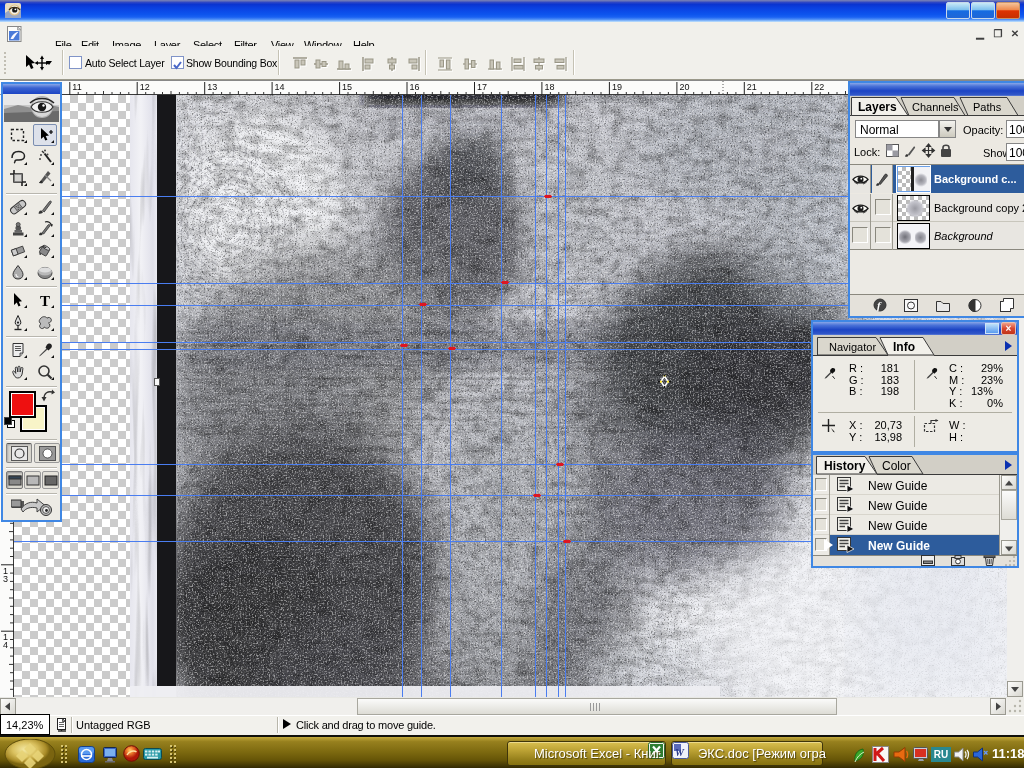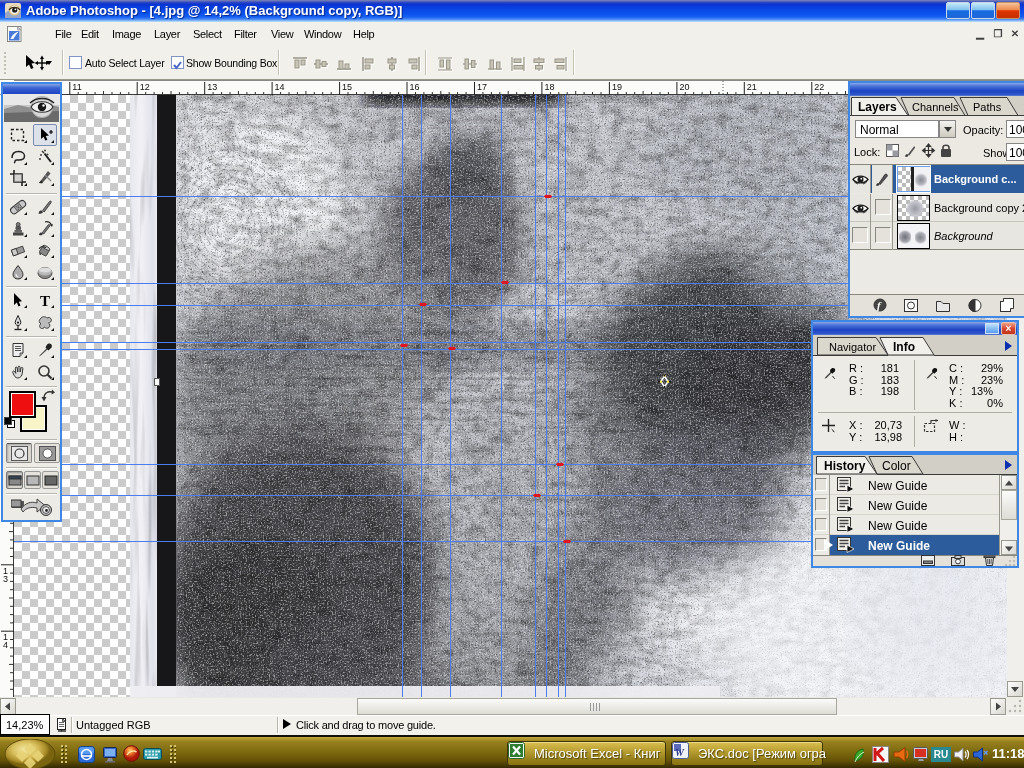--- a/index.html
+++ b/index.html
@@ -12,21 +12,21 @@
     background:linear-gradient(180deg,#7b84b8 0%,#5e6cb8 5%,#2e46c4 11%,#0a34d0 20%,#0a3ede 33%,#0b4ae8 50%,#0d55ee 66%,#1a62f2 78%,#4a8cf6 88%,#93c2fa 95%,#c2e2fd 100%);
   }
   #titlebar .ttext { left:26px; top:3px; color:#fff; font-weight:bold; font-size:13px; text-shadow:1px 1px 1px #03268a; white-space:nowrap; }
   .winbtn { top:2px; width:24px; height:17px; border-radius:2px; border:1px solid #c8d8ea; }
   .winbtn.min { left:946px; background:linear-gradient(180deg,#c8e9f8 0%,#7fc1ee 45%,#156be2 52%,#2066d6 100%); }
   .winbtn.max { left:971px; background:linear-gradient(180deg,#c8e9f8 0%,#7fc1ee 45%,#156be2 52%,#2066d6 100%); }
   .winbtn.cls { left:996px; background:linear-gradient(180deg,#f5c49a 0%,#ef8a4e 45%,#dd3302 52%,#c63000 100%); border-color:#c8956a; }
 
   
   #menubar { left:0; top:22px; width:1024px; height:24px; background:#f1f0eb; }
-  #menubar .m { position:absolute; top:6px; font-size:11px; letter-spacing:-0.3px; color:#000;padding-left:28px; }
+  #menubar .m { position:absolute; top:17px; font-size:11px; letter-spacing:-0.3px; color:#000;padding-left:28px; }
   .dwc { top:4px; width:16px; height:16px; color:#404040; font-size:10px; text-align:center; line-height:15px; font-weight:bold; }
 
   
   #optionsbar { left:0; top:46px; width:1024px; height:34px; background:#f1f0eb; border-bottom:1px solid #9a9889; }
   .vsep { position:absolute; top:4px; height:25px; width:2px; border-left:1px solid #c5c2b4; border-right:1px solid #fff; }
   .cb { position:absolute; top:10px; width:13px; height:13px; background:#fff; border:1px solid #8094c8; }
   .cblabel { position:absolute; top:11px; font-size:10.5px; letter-spacing:-0.2px; color:#000; }
   .alignico { position:absolute; top:10px; }
 
   
@@ -87,21 +87,20 @@
 <div class="abs" id="titlebar">
   <svg class="abs" style="left:5px;top:3px" width="16" height="16" viewBox="0 0 16 16">
       <rect width="16" height="15" rx="2" fill="#e8dcc2"></rect>
       <path d="M0 10 L6 6 L10 9 L16 5 L16 15 L0 15 Z" fill="#98a6c4"></path>
       <circle cx="9.5" cy="7" r="5.6" fill="#e0c088"></circle>
       <circle cx="9.5" cy="7" r="4.4" fill="#f4f0e4"></circle>
       <circle cx="9.7" cy="7" r="2.6" fill="#1a1a1a"></circle>
       <circle cx="10.4" cy="6.3" r="0.9" fill="#fff"></circle>
       <path d="M4 7 C6 3.5 13 3.5 15 7" fill="none" stroke="#3a2a12" stroke-width="1.2"></path>
     </svg>
-  <div class="abs ttext">Adobe Photoshop - [4.jpg @ 14,2% (Background copy, RGB)]</div>
   <div class="abs winbtn min"></div>
   <div class="abs winbtn max"></div>
   <div class="abs winbtn cls"></div>
 </div>
 
 <div class="abs" id="menubar">
   <svg class="abs" style="left:7px;top:4px" width="17" height="17" viewBox="0 0 17 17">
       <rect x="0.5" y="0.5" width="13.5" height="15" fill="#fdfdfa" stroke="#888"></rect>
       <path d="M10.5 0.5 L14 4 L10.5 4 Z" fill="#c8c8c8" stroke="#888" stroke-width="0.6"></path>
       <rect x="2" y="5" width="10.5" height="9.5" fill="#4a7ad8"></rect>
@@ -868,21 +867,21 @@
         <rect x="8.8" y="3.5" width="2.4" height="2"></rect>
         <rect x="12.2" y="3.5" width="2.4" height="2"></rect>
         <rect x="15" y="3.5" width="2" height="2"></rect>
         <rect x="2" y="6.6" width="2.4" height="2"></rect>
         <rect x="5.4" y="6.6" width="2.4" height="2"></rect>
         <rect x="8.8" y="6.6" width="2.4" height="2"></rect>
         <rect x="12.2" y="6.6" width="2.4" height="2"></rect>
         <rect x="4" y="9.7" width="11" height="1.8"></rect>
       </g>
     </svg>
-    <div class="tbtn" style="left:507px;width:159px;">
+    <div class="tbtn" style="left:507px;width:159px;text-align:right;">
 <svg class="ti" width="17" height="17" viewBox="0 0 17 17">
         <rect x="0.5" y="0.5" width="16" height="16" rx="2" fill="#f4f4f0" stroke="#2a6a2a"></rect>
         <rect x="2" y="2" width="13" height="13" fill="#2e7d32"></rect>
         <path d="M5 4.5 L12 12.5 M12 4.5 L5 12.5" stroke="#fff" stroke-width="2.2"></path>
       </svg>
 <div class="tt">Microsoft Excel - Книг</div></div>
     <div class="tbtn" style="left:671px;width:152px;">
 <svg class="ti" width="17" height="17" viewBox="0 0 17 17">
         <rect x="0.5" y="0.5" width="16" height="16" rx="2" fill="#f0f2fa" stroke="#4a5a9a"></rect>
         <rect x="2" y="2" width="7" height="7" fill="#5a6ab8"></rect>

